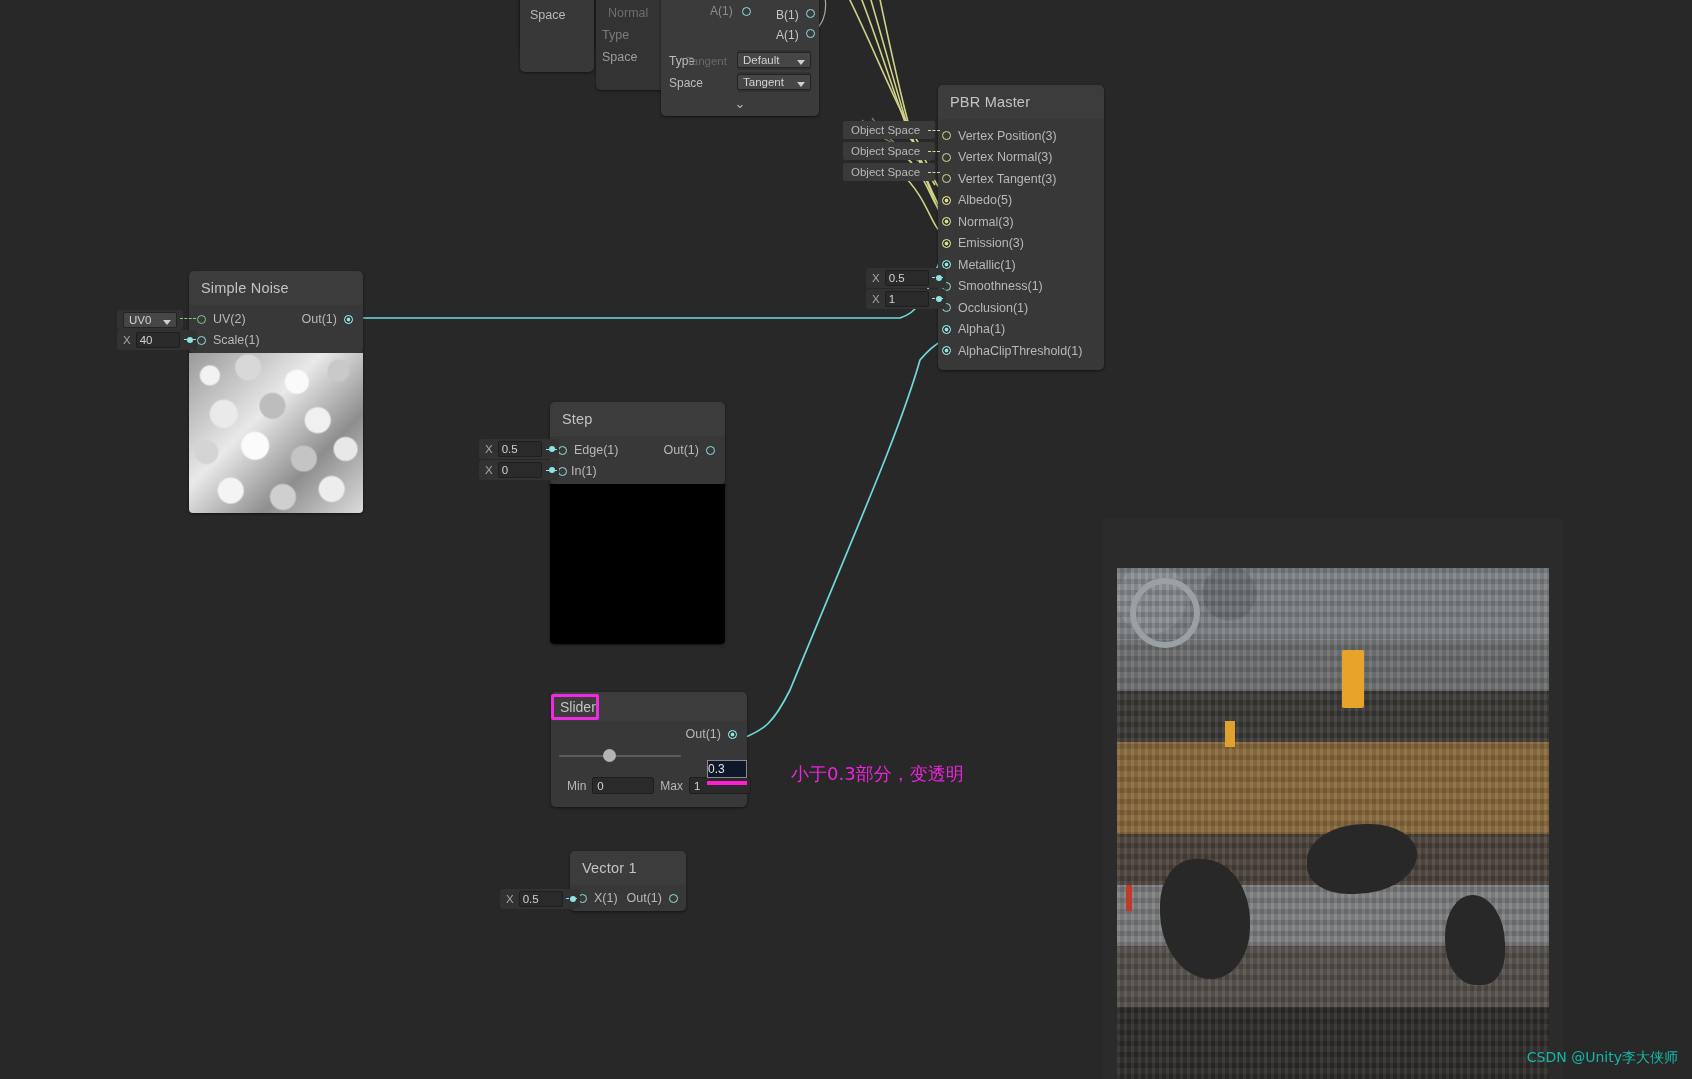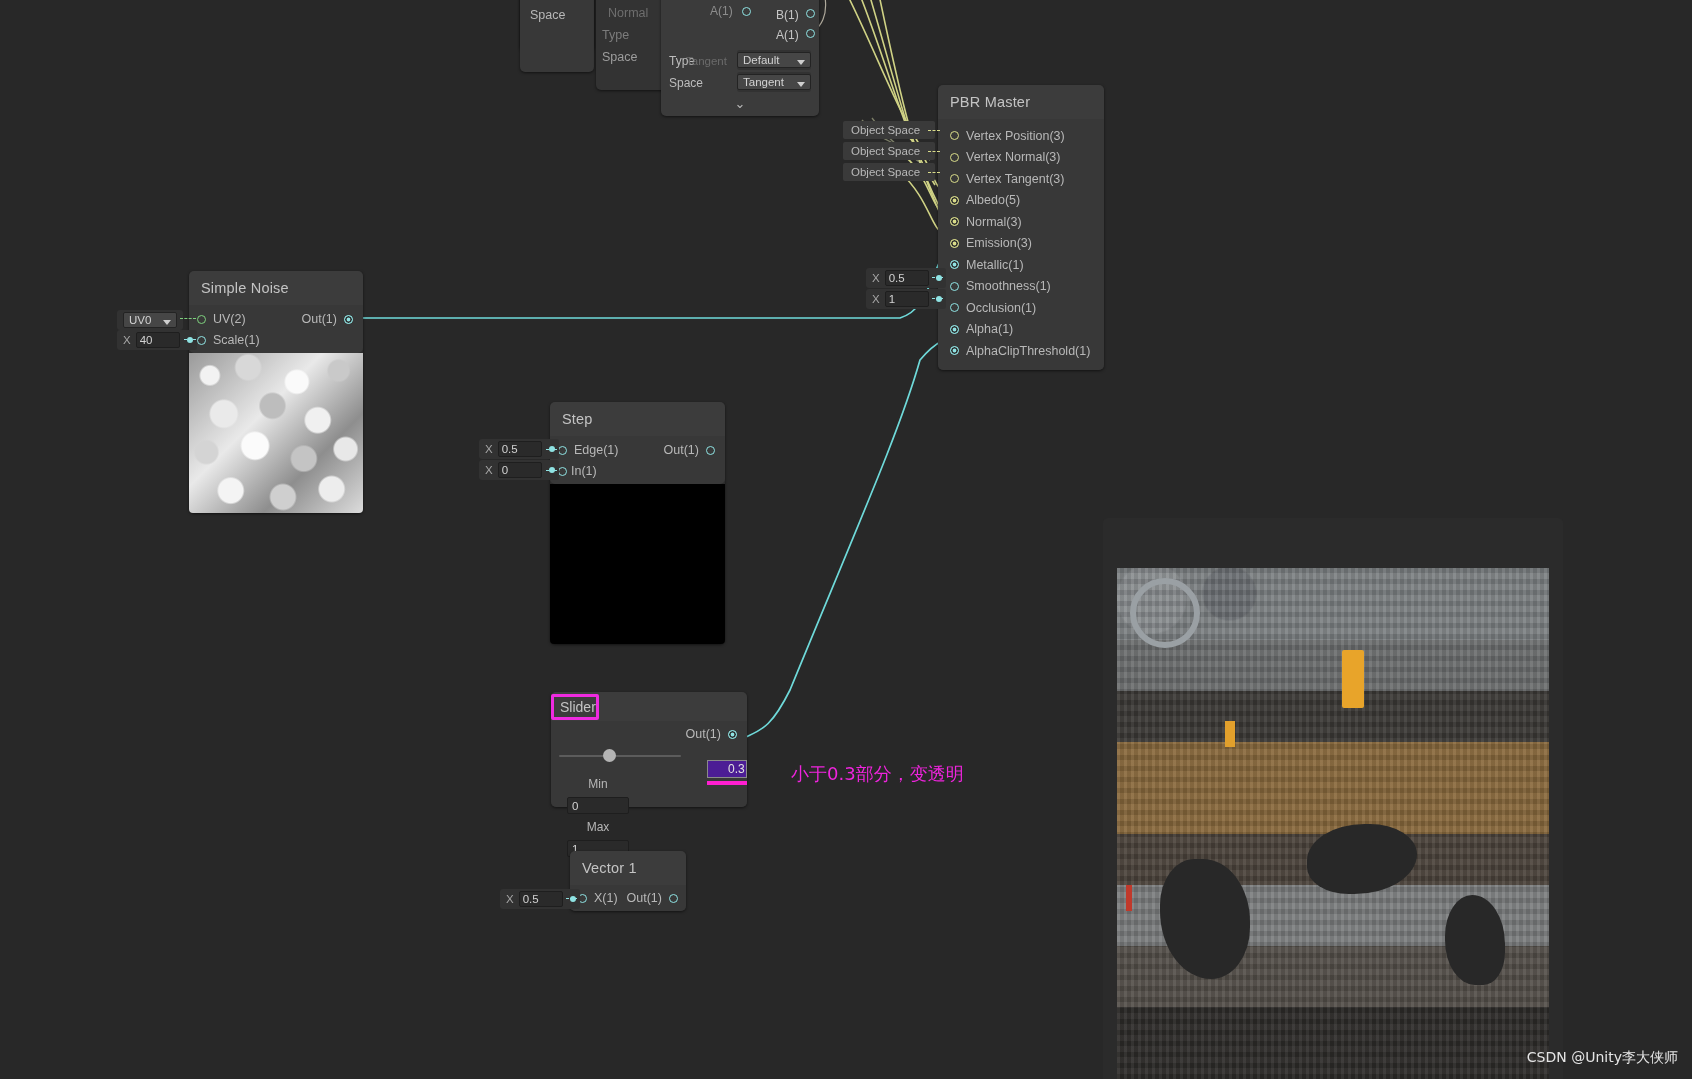--- a/index.html
+++ b/index.html
@@ -54,49 +54,49 @@
                color:#b9b9b9; font-size:11.5px; padding:3px 8px; display:flex;
                align-items:center; }
 
   
   .prev-noise { width:100%; height:160px; }
   .prev-black { width:100%; height:160px; background:#000; }
 
   
   #pbr { width:166px; }
   #pbr .node-body { padding:6px 0 8px 0; }
-  #pbr .port-row { height:21.5px; padding-left:12px; gap:7px; }
+  #pbr .port-row { height:21.5px; padding-left:4px; gap:7px; }
 
   
   .slider-track { position:relative; height:14px; margin:0 8px; }
   .slider-track .bar { position:absolute; top:6px; left:0; right:0;
                        height:2px; background:#5c5c5c; border-radius:1px; }
   .slider-track .knob { position:absolute; top:0; width:13px; height:13px;
                         border-radius:50%; background:#b4b4b4; }
-  .valbox { position:absolute; width:40px; height:18px; background:#4c1d95;
+  .valbox { position:absolute; width:40px; height:18px; background:#0f172a;
             border:1px solid #8a8a8a; color:#e2e2e2; font-size:12px;
-            display:flex; align-items:center; padding-left:20px; }
+            display:flex; align-items:center; padding-left:0; }
   .valunder { position:absolute; height:4px; background:#ff1fd0; }
   .mmrow { display:flex; align-items:center; gap:6px; padding:0 8px;
-           color:#b6b6b6; font-size:12px;flex-direction:column; }
+           color:#b6b6b6; font-size:12px; }
   .mmrow .fld2 { width:62px; height:17px; background:#2a2a2a; border:1px solid #1e1e1e;
                  color:#d2d2d2; font-size:11.5px; padding:0 4px; border-radius:2px;
                  font-family:"Liberation Sans",sans-serif; }
 
   .pinkbox { position:absolute; border:3px solid #ef2ae0; border-radius:2px; }
   .anno { position:absolute; color:#ef24dd; font-size:18px;
           font-family:"DejaVu Sans", sans-serif; white-space:nowrap; }
 
   
   #mainprev { position:absolute; left:1103px; top:518px; width:460px; height:561px;
               background:#2b2b2b; border-radius:5px 5px 0 0; }
   #mainprev .hdr { color:#cfcfcf; font-size:15px; padding:12px 14px; }
   #mainprev .img { position:absolute; left:14px; top:50px; right:14px; bottom:0;
                    overflow:hidden; }
-  .wm { position:absolute; right:14px; bottom:12px; color:#e5e5e5; font-size:14px;
+  .wm { position:absolute; right:14px; bottom:12px; color:#14b8a6; font-size:14px;
         font-family:"DejaVu Sans", sans-serif; }
   svg.wires { position:absolute; left:0; top:0; width:1692px; height:1079px;
               pointer-events:none; }
 </style>
 </head>
 <body>
 
 <div id="root">
 
   <svg class="wires" viewBox="0 0 1692 1079">

